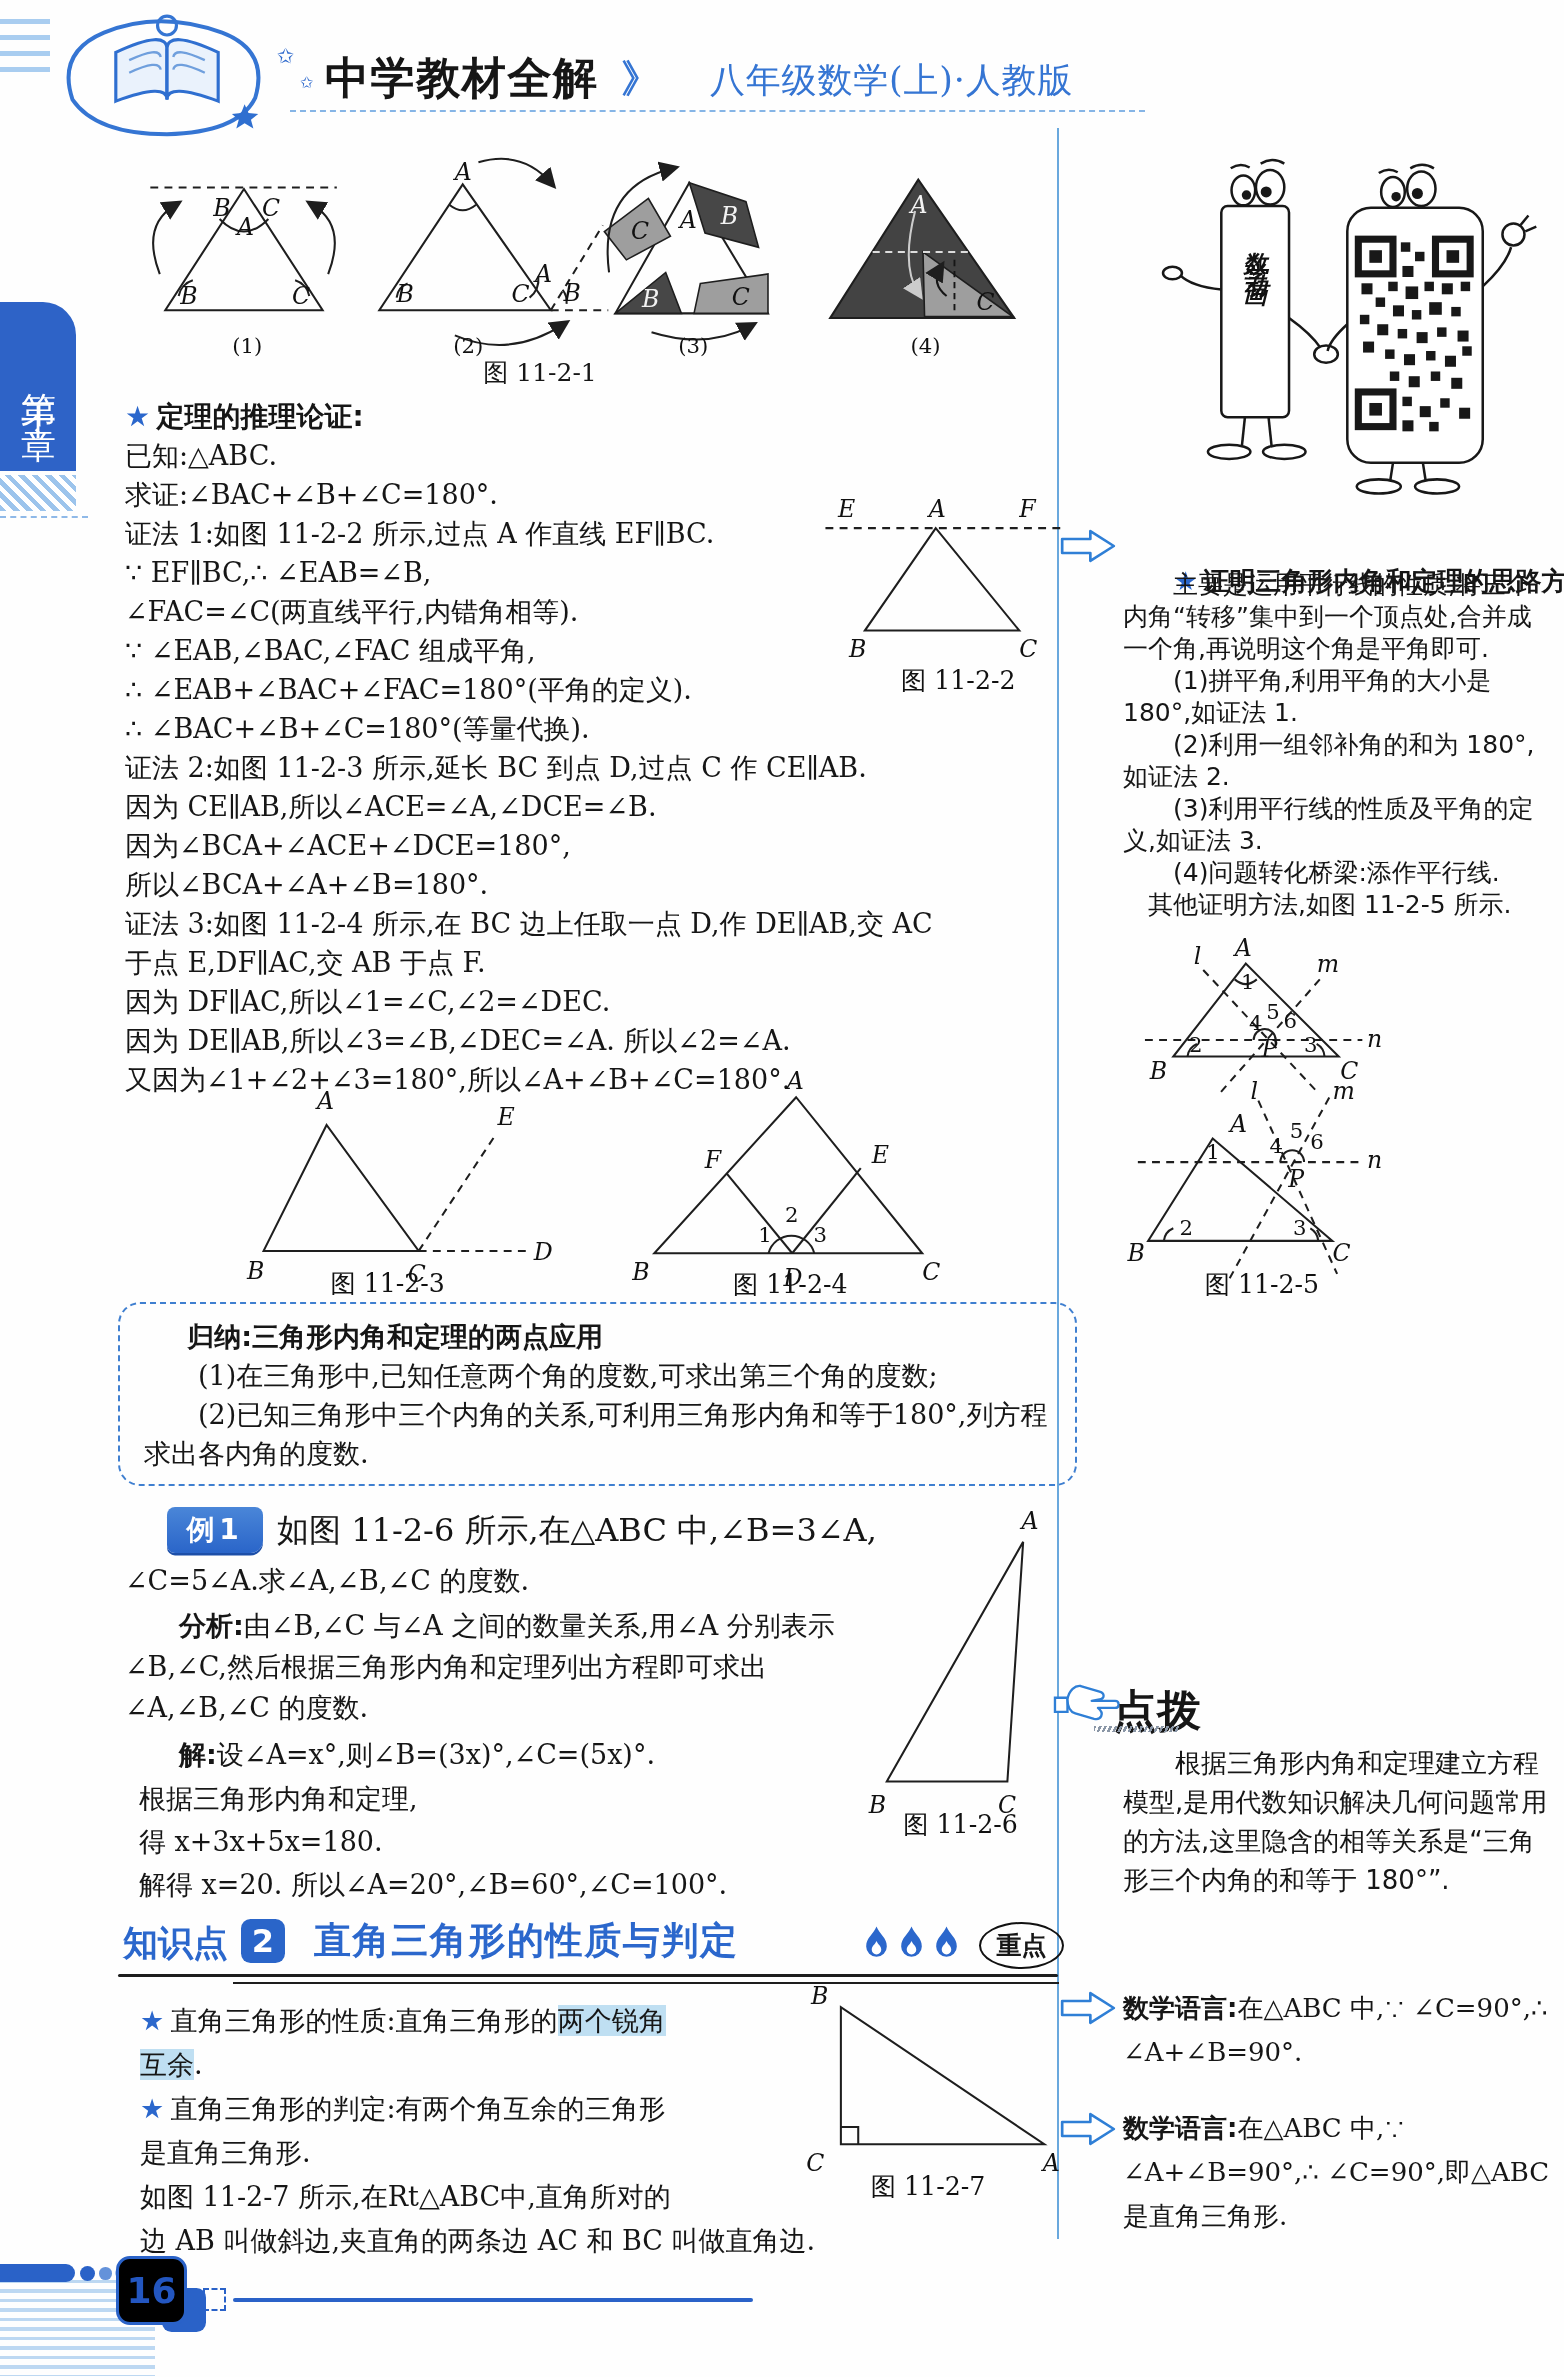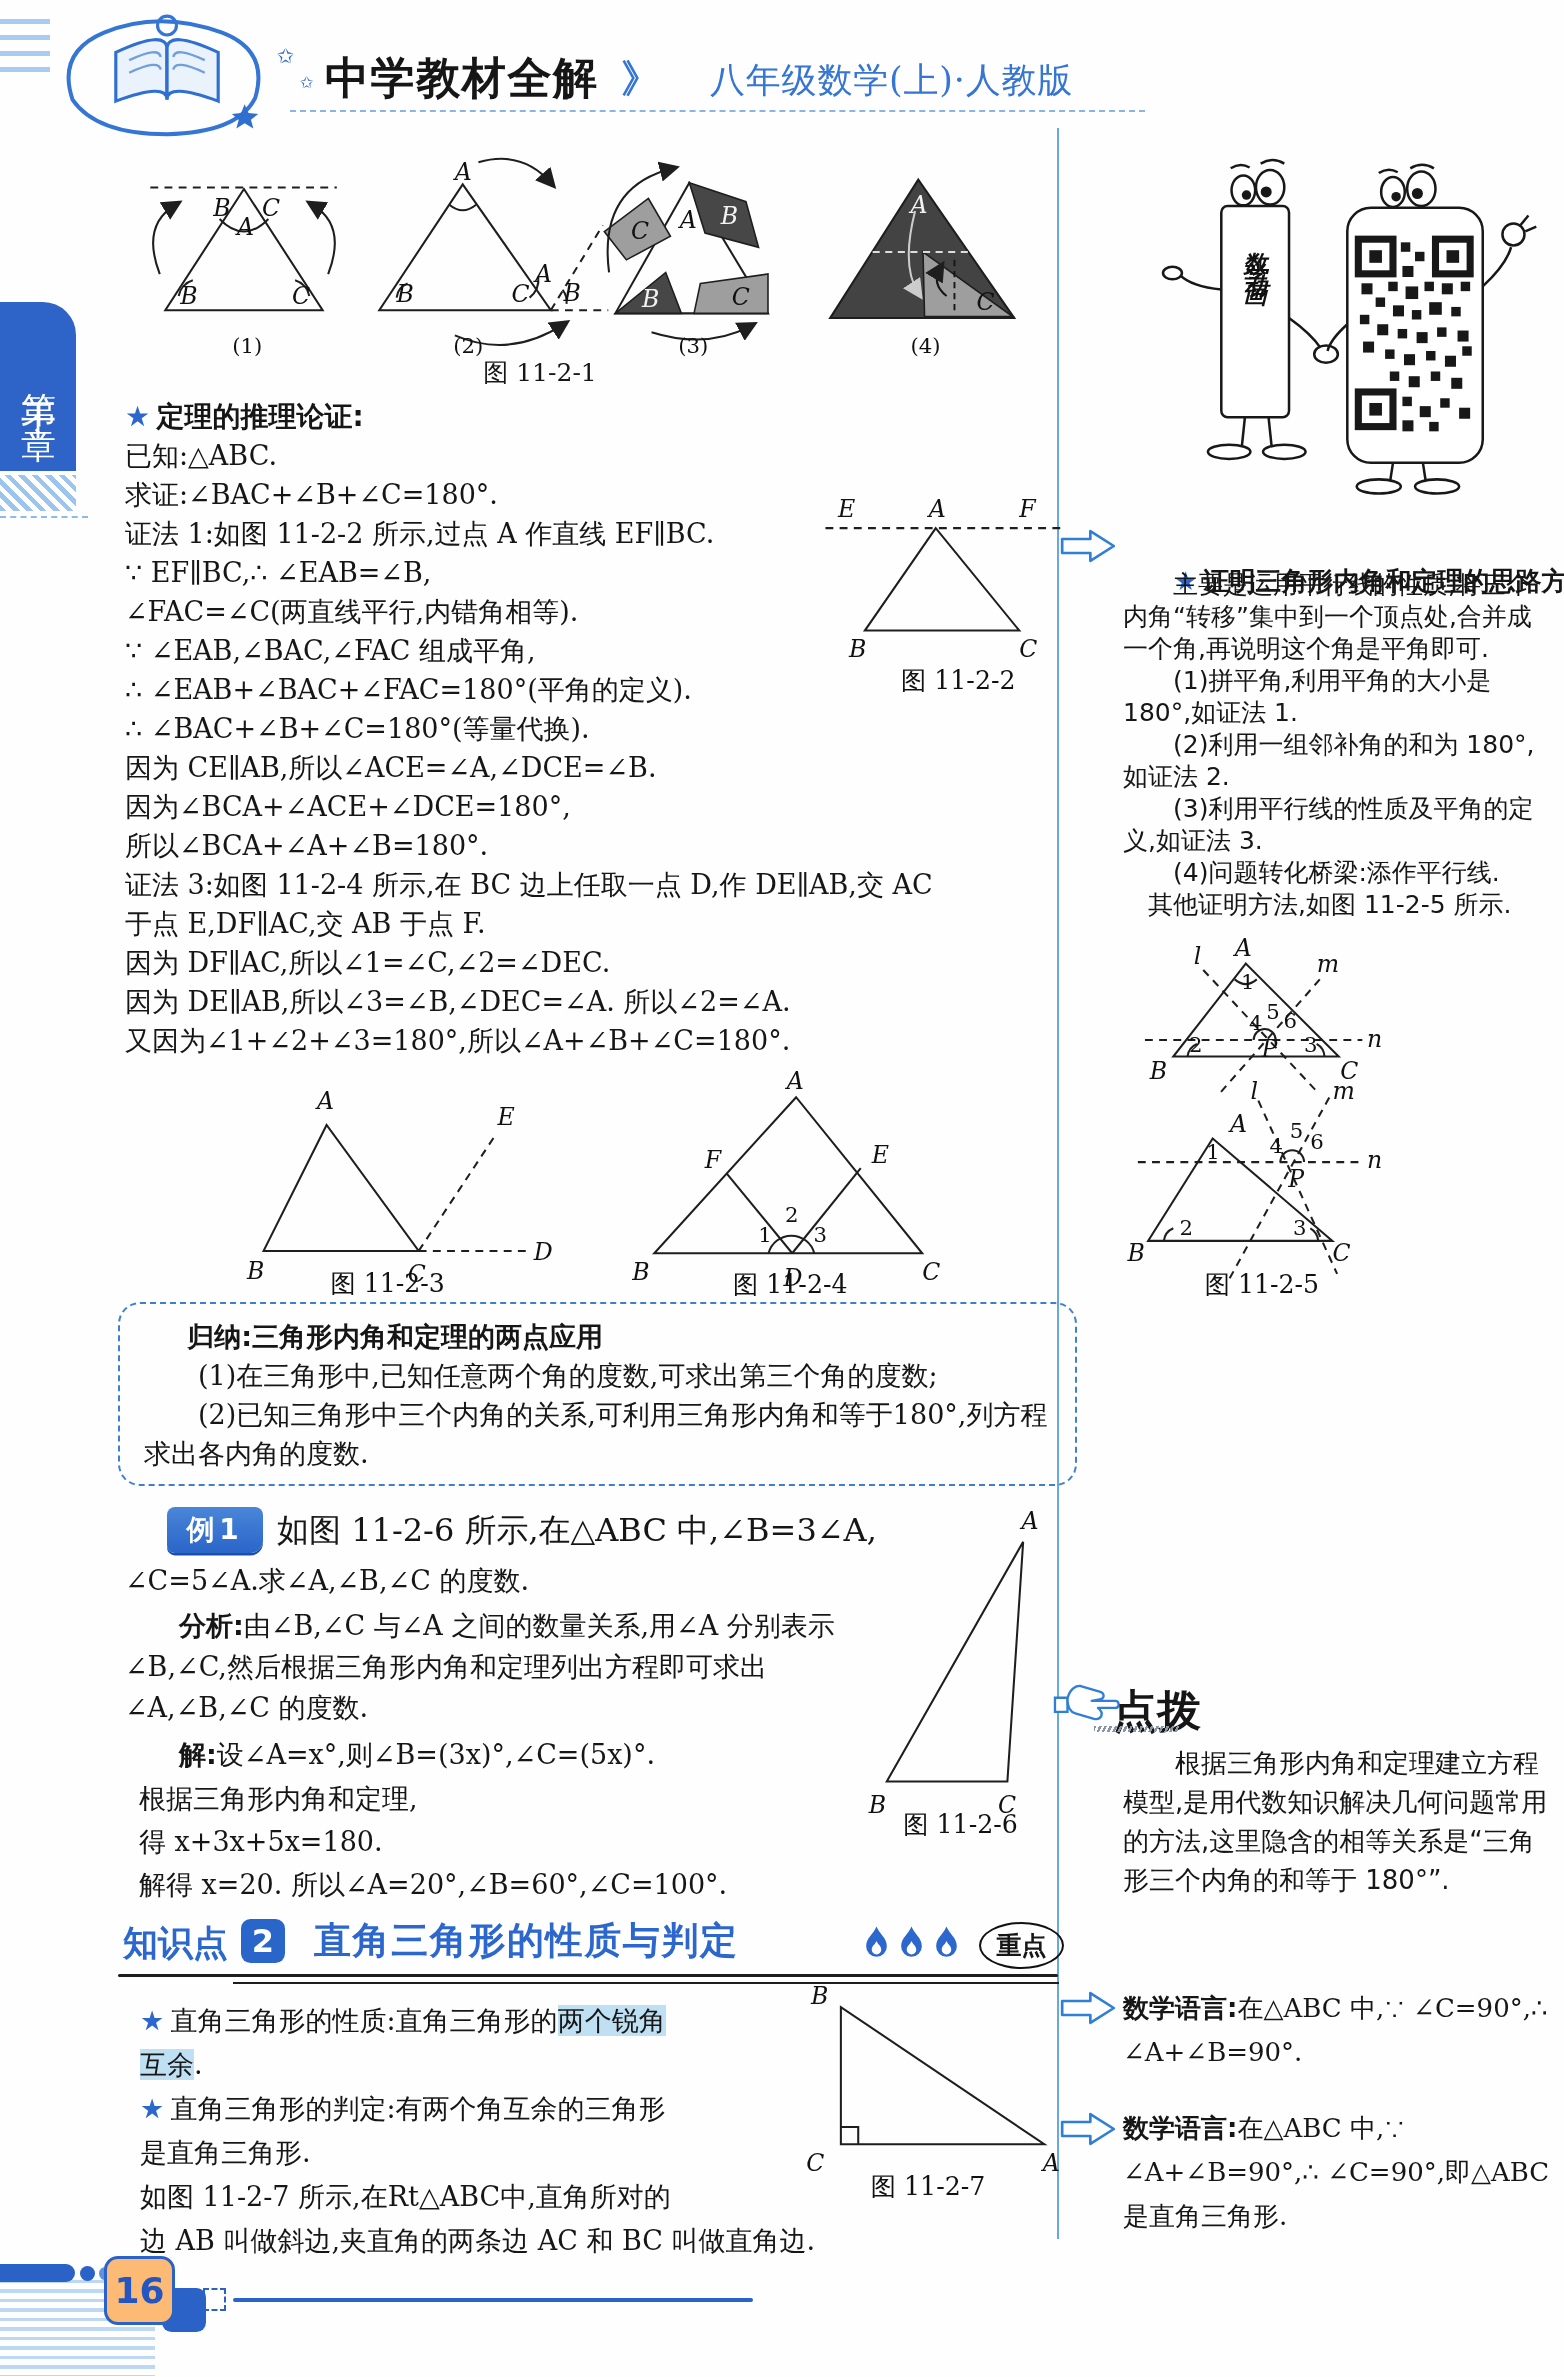--- a/index.html
+++ b/index.html
@@ -79,21 +79,21 @@
   .ml1{left:1123px;top:1986px;width:432px;font-size:26px;line-height:44px;}
   .ml2{left:1123px;top:2106px;width:432px;font-size:26px;line-height:44px;}
   
   .foot-hatch{left:0;top:2280px;width:155px;height:96px;
      background:repeating-linear-gradient(180deg,#bdd8f2 0 3.2px,rgba(0,0,0,0) 3.2px 9.5px);}
   .foot-bar{left:0;top:2264px;width:75px;height:18px;background:#2a62c8;border-radius:0 9.5px 9.5px 0;}
   .dot1{left:80px;top:2266px;width:15px;height:15px;border-radius:50%;background:#2a62c8;}
   .dot2{left:99px;top:2267px;width:12.6px;height:12.6px;border-radius:50%;background:#6492da;}
   .dot3{left:115px;top:2268px;width:10.2px;height:10.2px;border-radius:50%;background:#a3c1ea;}
   .page-tile-shadow{left:162px;top:2288px;width:44px;height:44px;background:#2a62c8;border-radius:9.5px;}
-  .page-tile{left:104px;top:2256px;width:71px;height:69px;background:#fdba74;border:3.2px solid #2a62c8;
+  .page-tile{left:116px;top:2256px;width:71px;height:69px;background:#000000;border:3.2px solid #2a62c8;
      border-radius:14px;display:flex;align-items:center;justify-content:center;}
   .page-tile span{font-size:36px;font-weight:bold;color:#2356c0;
      font-family:"DejaVu Sans","Liberation Sans",sans-serif;}
   .dotted-sq{left:203px;top:2288px;width:23px;height:23px;border:2.4px dashed #2a62c8;}
   .foot-line{left:233px;top:2298px;width:520px;height:4px;background:#2a62c8;border-radius:2.4px;}
   
   svg.fig{position:absolute;overflow:visible;}
   svg.fig .ln{stroke:#1e1e1e;stroke-width:2.6;fill:none;}
   svg.fig .dsh{stroke:#1e1e1e;stroke-width:2.6;fill:none;stroke-dasharray:10 8;}
   svg.fig text{font-family:"DejaVu Serif","Liberation Serif",serif;font-style:italic;
@@ -205,20 +205,21 @@
   <div class="abs theorem">
     <div class="hd"><span class="star">★</span><span>定理的推理论证:</span></div>
     <div>已知:△ABC.</div>
     <div>求证:∠BAC+∠B+∠C=180°.</div>
     <div>证法 1:如图 11-2-2 所示,过点 A 作直线 EF∥BC.</div>
     <div>∵ EF∥BC,∴ ∠EAB=∠B,</div>
     <div>∠FAC=∠C(两直线平行,内错角相等).</div>
     <div>∵ ∠EAB,∠BAC,∠FAC 组成平角,</div>
     <div>∴ ∠EAB+∠BAC+∠FAC=180°(平角的定义).</div>
     <div>∴ ∠BAC+∠B+∠C=180°(等量代换).</div>
+    <div>证法 2:如图 11-2-3 所示,延长 BC 到点 D,过点 C 作 CE∥AB.</div>
     <div>因为 CE∥AB,所以∠ACE=∠A,∠DCE=∠B.</div>
     <div>因为∠BCA+∠ACE+∠DCE=180°,</div>
     <div>所以∠BCA+∠A+∠B=180°.</div>
     <div>证法 3:如图 11-2-4 所示,在 BC 边上任取一点 D,作 DE∥AB,交 AC</div>
     <div>于点 E,DF∥AC,交 AB 于点 F.</div>
     <div>因为 DF∥AC,所以∠1=∠C,∠2=∠DEC.</div>
     <div>因为 DE∥AB,所以∠3=∠B,∠DEC=∠A. 所以∠2=∠A.</div>
     <div>又因为∠1+∠2+∠3=180°,所以∠A+∠B+∠C=180°.</div>
   </div>
 

